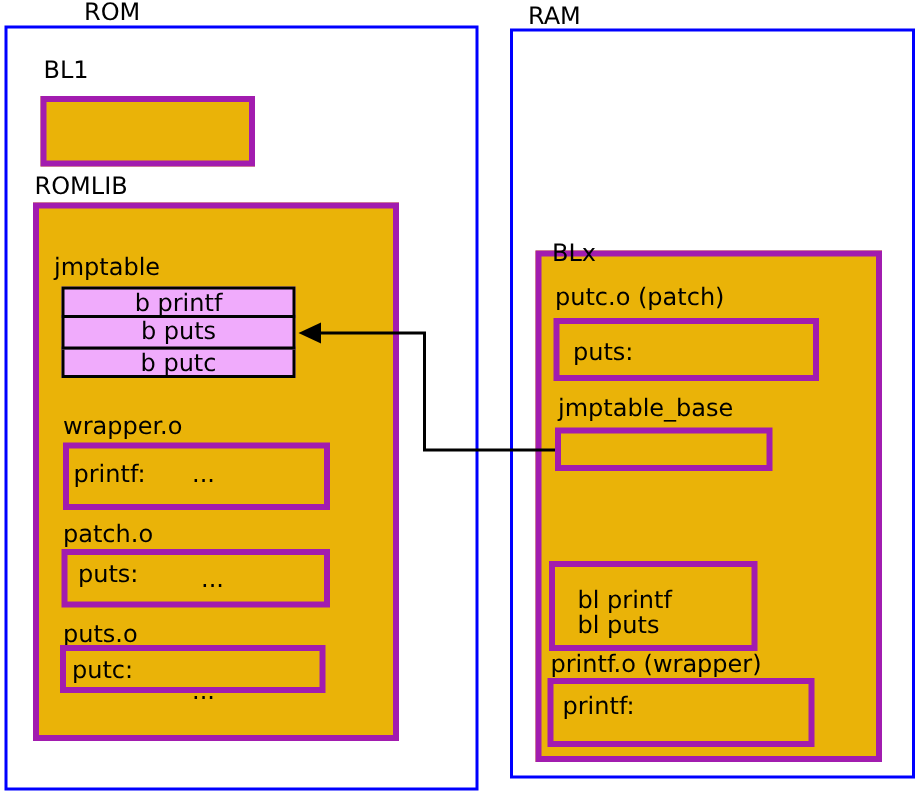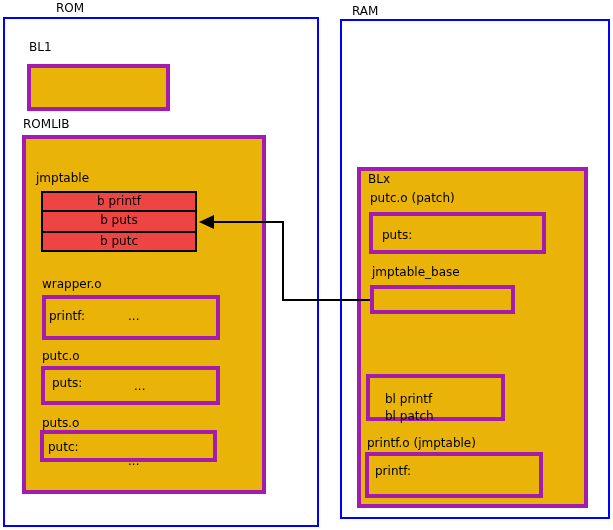--- a/index.html
+++ b/index.html
@@ -2,31 +2,31 @@
 <html><head>
 <meta charset="utf-8">
 <style>
   html, body { margin: 0; padding: 0; background: #ffffff; }
   .page {
     position: relative;
     width: 613px;
     height: 530px;
     background: #ffffff;
     font-family: "DejaVu Sans", "Liberation Sans", sans-serif;
-    font-size: 12px;
+    font-size: 16px;
     color: #000000;
     overflow: hidden;
   }
   .abs { position: absolute; box-sizing: border-box; }
   .lbl { position: absolute; white-space: nowrap; line-height: 14px; }
   .region { border: 2px solid #0000ff; background: transparent; }
   .box { border: 4px solid #a21caf; background: #eab308; }
   .row {
     position: absolute; box-sizing: border-box;
-    border: 2px solid #000000; background: #ef4444;
+    border: 2px solid #000000; background: #f0abfc;
     text-align: center; line-height: 17px;
   }
   .arrow-layer { position: absolute; left: 0; top: 0; pointer-events: none; }
 </style>
 </head>
 <body>
 
 <div class="page">
 
   <span class="lbl" style="left:56px; top:1px">ROM</span>
@@ -42,53 +42,53 @@
   <div class="row" style="left:41px; top:191px; width:156px; height:21px">b printf</div>
   <div class="row" style="left:41px; top:231px; width:156px; height:21px">b putc</div>
   <div class="row" style="left:41px; top:210px; width:156px; height:23px">b puts</div>
 
   <span class="lbl" style="left:42px; top:277px">wrapper.o</span>
   <div class="abs box" style="left:42px; top:295px; width:178px; height:45px">
     <span class="lbl" style="left:3px; top:10px">printf:</span>
     <span class="lbl" style="left:82px; top:10px">...</span>
   </div>
 
-  <span class="lbl" style="left:42px; top:349px">putc.o</span>
+  <span class="lbl" style="left:42px; top:349px">patch.o</span>
   <div class="abs box" style="left:41px; top:366px; width:179px; height:39px">
     <span class="lbl" style="left:7px; top:6px">puts:</span>
     <span class="lbl" style="left:89px; top:9px">...</span>
   </div>
 
   <span class="lbl" style="left:42px; top:416px">puts.o</span>
   <div class="abs box" style="left:40px; top:430px; width:177px; height:32px">
     <span class="lbl" style="left:4px; top:6px">putc:</span>
     <span class="lbl" style="left:84px; top:20px">...</span>
   </div>
 
   <span class="lbl" style="left:352px; top:4px">RAM</span>
   <div class="abs region" style="left:340px; top:19px; width:270px; height:500px"></div>
 
   <div class="abs box" style="left:357px; top:167px; width:231px; height:341px"></div>
-  <span class="lbl" style="left:368px; top:172px">BLx</span>
+  <span class="lbl" style="left:368px; top:162px">BLx</span>
 
   <span class="lbl" style="left:370px; top:191px">putc.o (patch)</span>
   <div class="abs box" style="left:369px; top:212px; width:177px; height:42px">
     <span class="lbl" style="left:9px; top:12px">puts:</span>
   </div>
 
   <span class="lbl" style="left:372px; top:265px">jmptable_base</span>
   <div class="abs box" style="left:370px; top:285px; width:145px; height:29px"></div>
 
   <span class="lbl" style="left:367px; top:380px">BLx.o</span>
-  <div class="abs box" style="left:366px; top:374px; width:139px; height:47px">
+  <div class="abs box" style="left:366px; top:374px; width:139px; height:60px">
     <span class="lbl" style="left:15px; top:13px; line-height:17px">bl printf</span>
-    <span class="lbl" style="left:15px; top:30px; line-height:17px">bl patch</span>
+    <span class="lbl" style="left:15px; top:30px; line-height:17px">bl puts</span>
   </div>
 
-  <span class="lbl" style="left:367px; top:436px">printf.o (jmptable)</span>
+  <span class="lbl" style="left:367px; top:436px">printf.o (wrapper)</span>
   <div class="abs box" style="left:365px; top:452px; width:178px; height:46px">
     <span class="lbl" style="left:6px; top:8px">printf:</span>
   </div>
 
   <svg class="arrow-layer" width="613" height="530" viewBox="0 0 613 530">
     <path d="M370 300 L283 300 L283 222 L212 222" stroke="#000000" stroke-width="2" fill="none"></path>
     <polygon points="199,222 214,215 214,229" fill="#000000"></polygon>
   </svg>
 
 </div>

